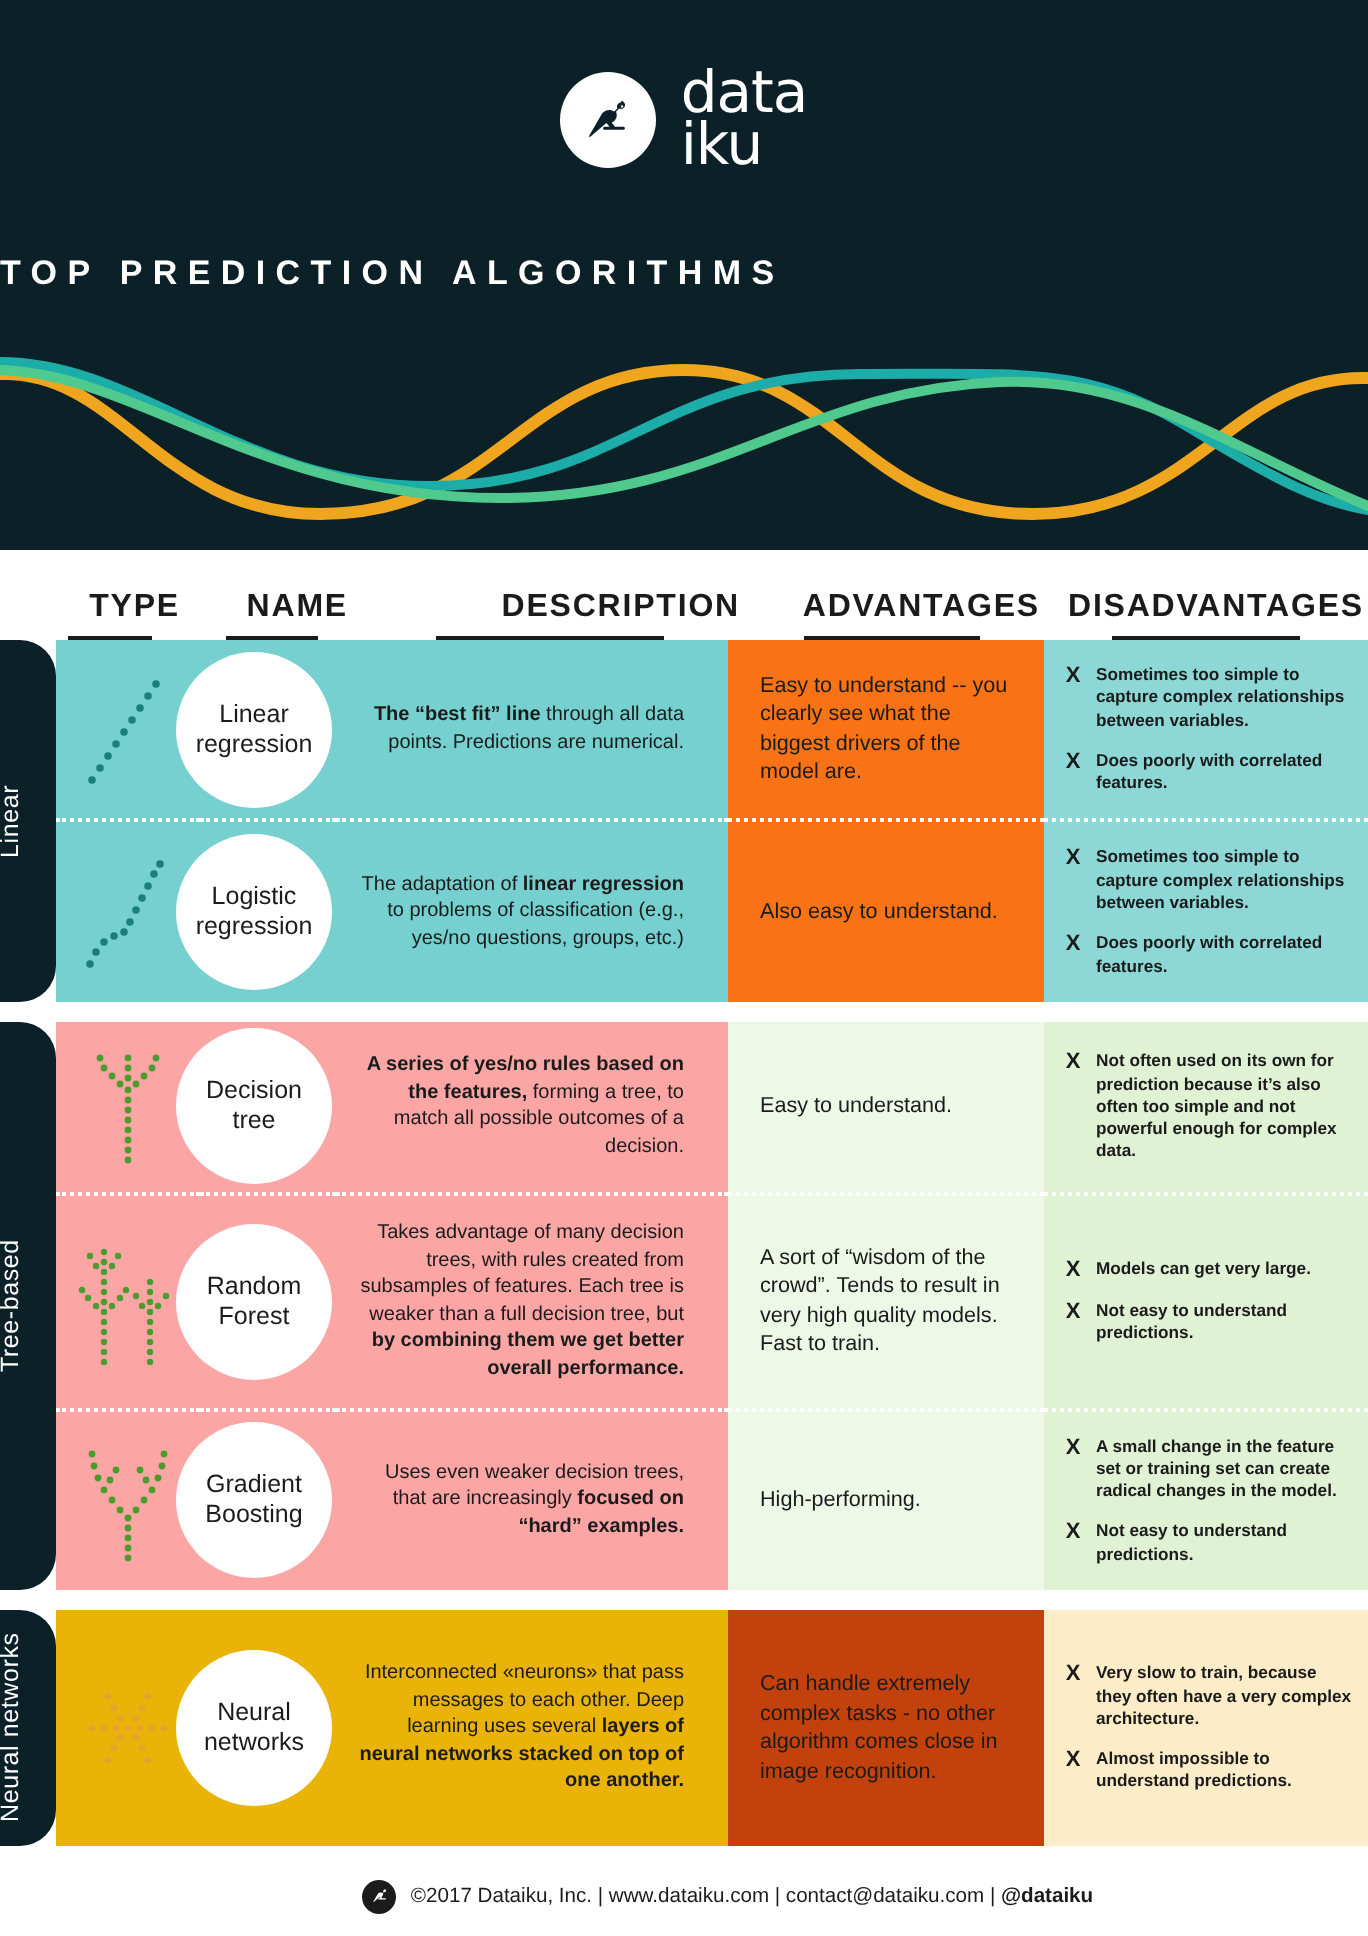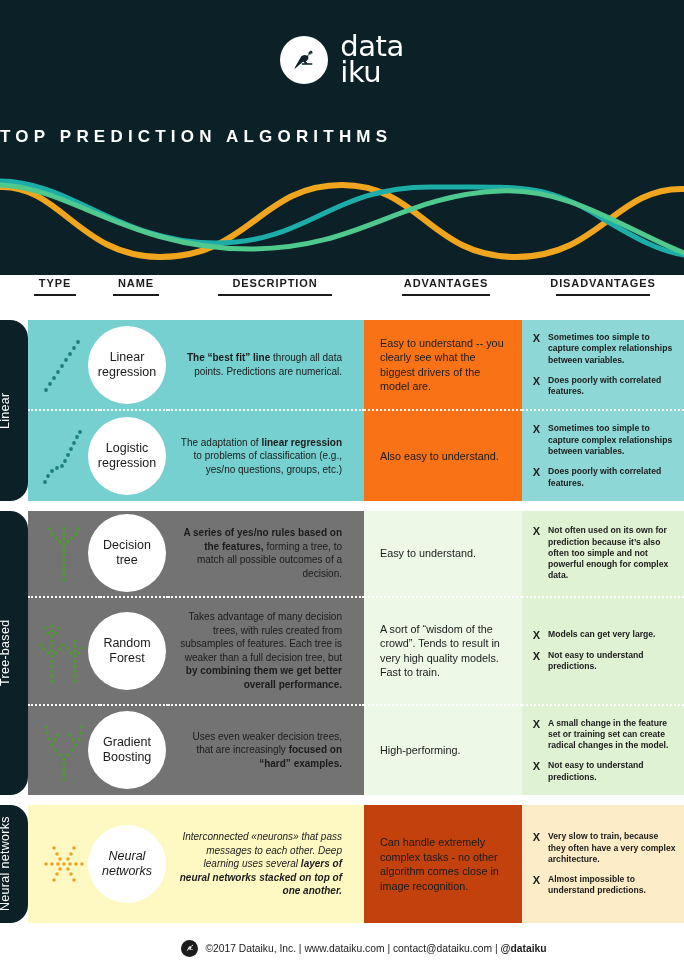--- a/index.html
+++ b/index.html
@@ -51,23 +51,23 @@
   }
   .waves { position:absolute; left:0; bottom:0; width:684px; height:110px; }
 
   
   .col-head {
     position:relative;
     width:684px; height:45px;
     background:#ffffff;
   }
   .col-head .ch {
-    position:absolute; top:2px;
-    text-align:center;
-    font-size:11px;
+    position:absolute; top:20px;
+    text-align:right;
+    font-size:16px;
     font-weight:700;
     letter-spacing:0.9px;
     color:#1b1b1b;
   }
   .col-head .ch::after {
     content:"";
     display:block;
     margin:5px auto 0;
     height:2px;
     background:#1b1b1b;
@@ -146,25 +146,25 @@
     line-height:12px; flex:none; width:9px; text-align:center;
     padding-top:0px;
   }
   .dis-txt { font-size:8.6px; line-height:11.3px; font-weight:700; color:#1b1b1b; }
 
   
   .g-linear .c-icon, .g-linear .c-name, .g-linear .c-desc { background:#75d0cf; }
   .g-linear .c-adv { background:#f97316; }
   .g-linear .c-dis { background:#8dd8d6; }
 
-  .g-tree .c-icon, .g-tree .c-name, .g-tree .c-desc { background:#737373; }
+  .g-tree .c-icon, .g-tree .c-name, .g-tree .c-desc { background:#fca5a5; }
   .g-tree .c-adv { background:#eef8e7; }
   .g-tree .c-dis { background:#e0f2d4; }
 
-  .g-nn .c-icon, .g-nn .c-name, .g-nn .c-desc { background:#fef9c3;font-style:italic; }
+  .g-nn .c-icon, .g-nn .c-name, .g-nn .c-desc { background:#eab308; }
   .g-nn .c-adv { background:#c2410c; }
   .g-nn .c-dis { background:#fdecc8; }
 
   .g-tree .row + .row .cell { border-top-color:#ffffff; }
 
   
   .footer {
     position:absolute; left:0; bottom:0;
     width:684px; height:40px;
     background:#ffffff;

